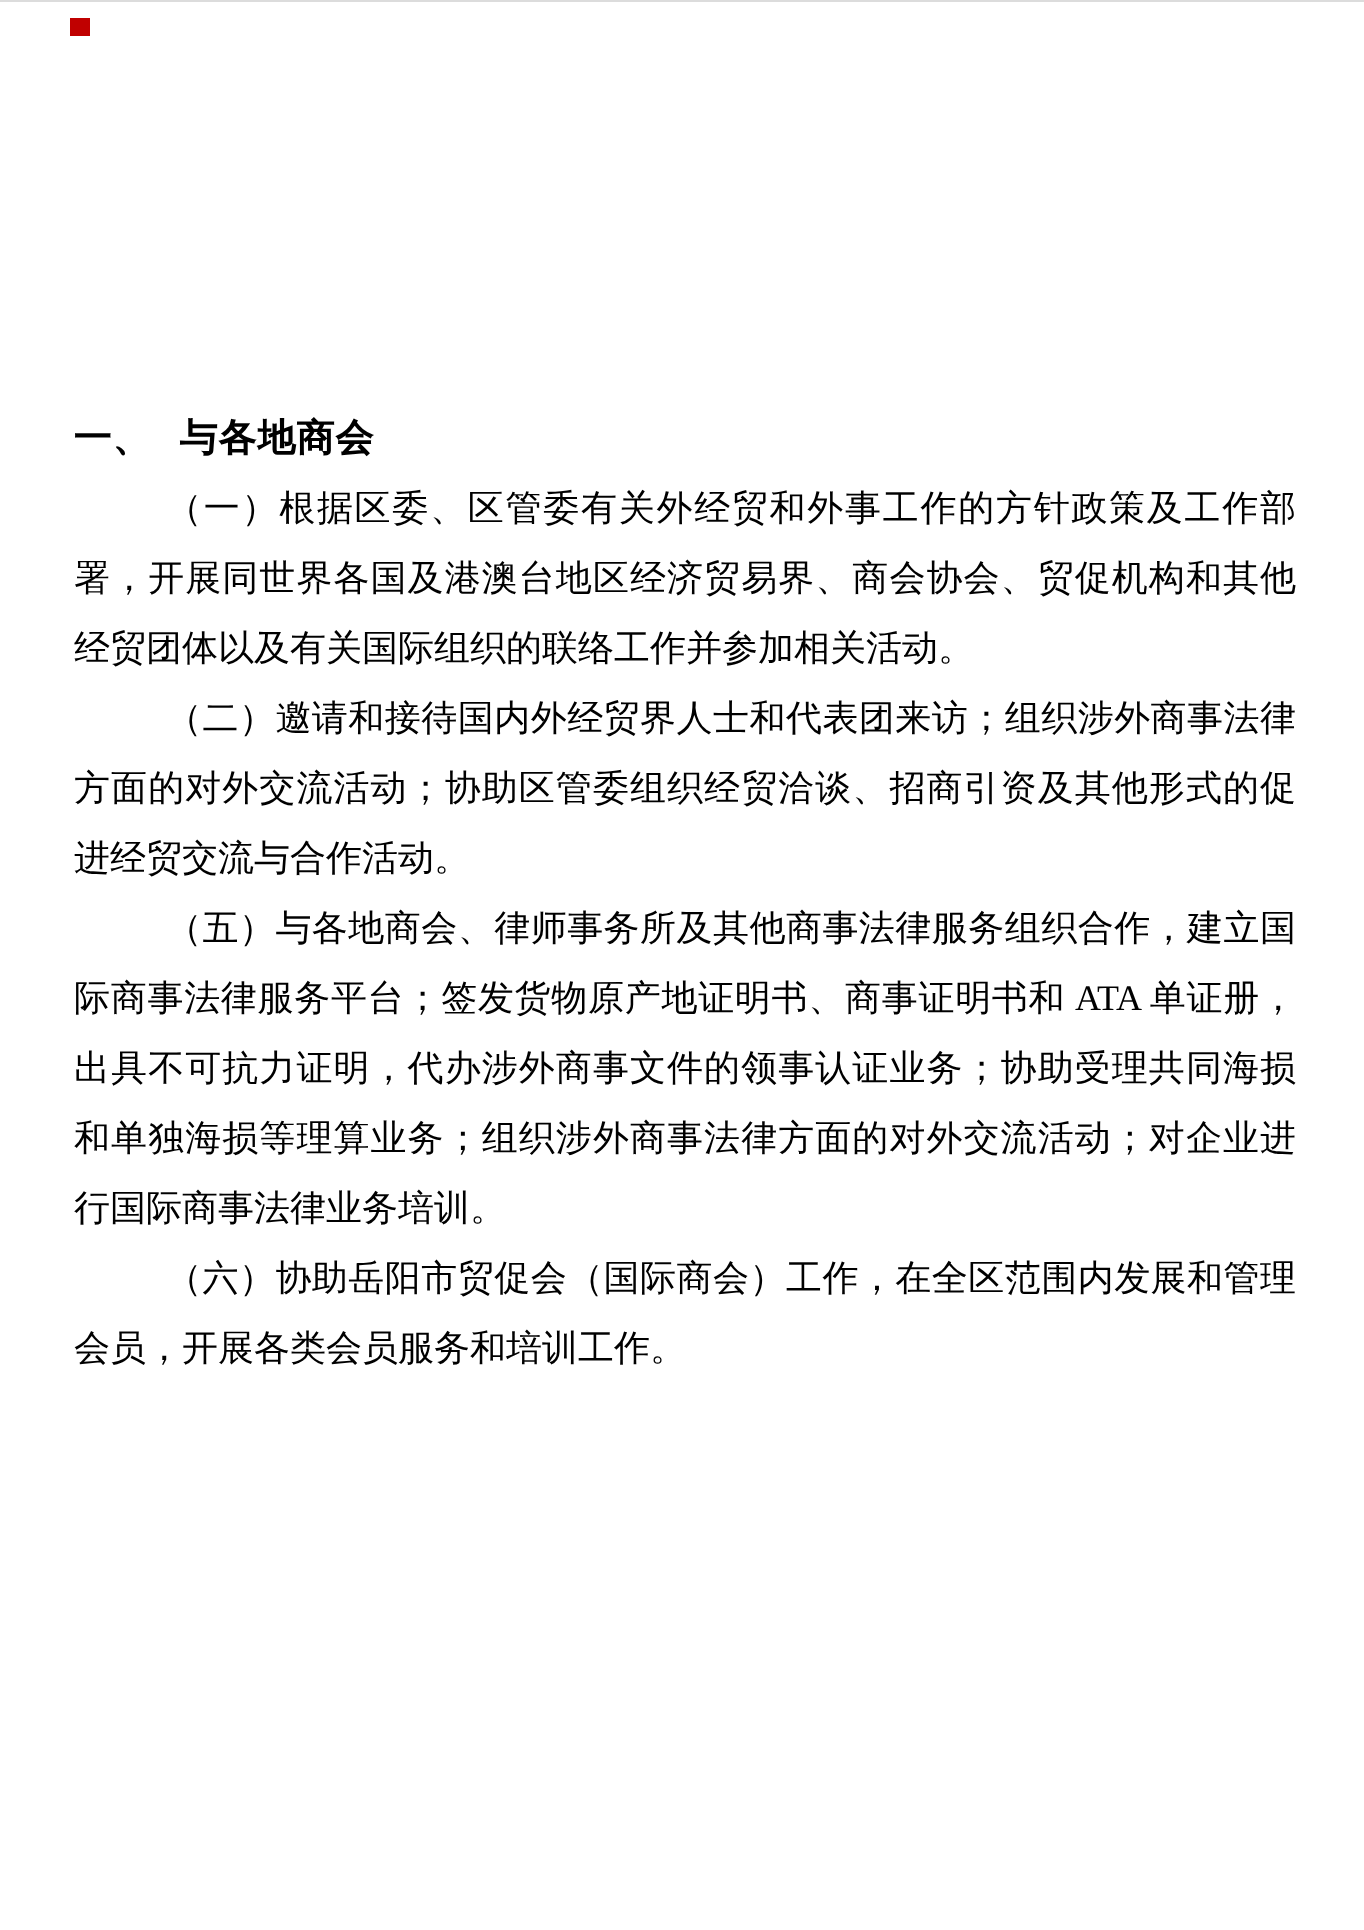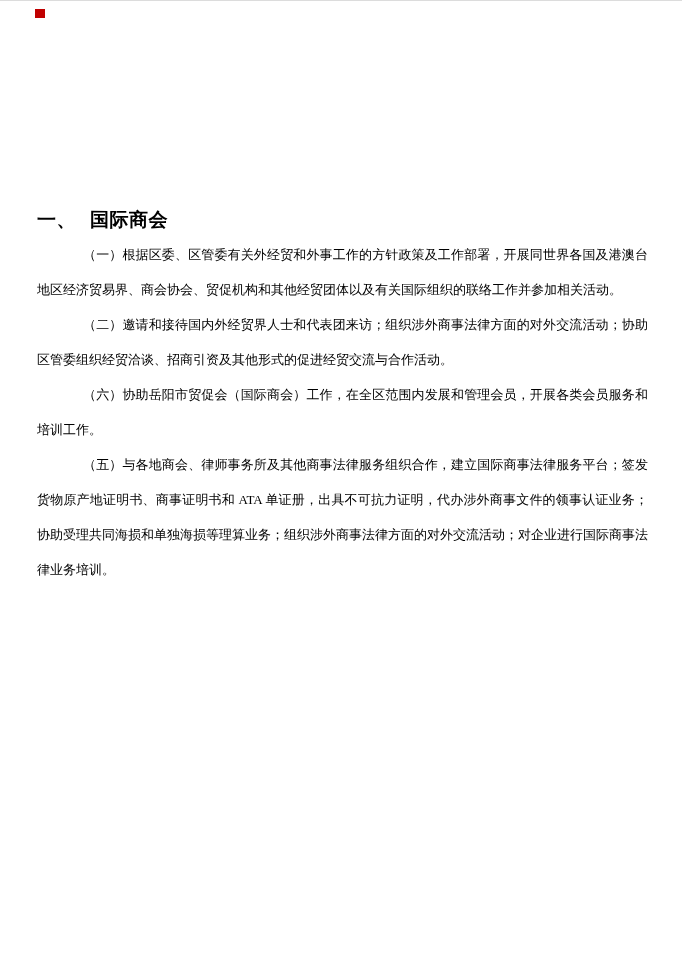--- a/index.html
+++ b/index.html
@@ -40,40 +40,40 @@
     color: #000000;
     letter-spacing: 0.5px;
   }
   .heading .heading-num {
     margin-right: 14px;
   }
   .para {
     margin: 0;
     padding: 0;
     font-family: "Liberation Serif", "DejaVu Serif", serif;
-    font-size: 13px;
+    font-size: 18px;
     line-height: 35px;
     color: #000000;
     text-align: justify;
     text-justify: inter-ideograph;
     text-indent: 46px;
     word-break: break-all;
   }
 </style>
 </head>
 <body>
 
 <div class="page">
 
   <div class="red-mark"></div>
 
   <div class="content">
 
-    <h1 class="heading"><span class="heading-num">一、</span><span>国际商会</span></h1>
+    <h1 class="heading"><span class="heading-num">一、</span><span>与各地商会</span></h1>
 
     <p class="para">（一）根据区委、区管委有关外经贸和外事工作的方针政策及工作部署，开展同世界各国及港澳台地区经济贸易界、商会协会、贸促机构和其他经贸团体以及有关国际组织的联络工作并参加相关活动。</p>
     <p class="para">（二）邀请和接待国内外经贸界人士和代表团来访；组织涉外商事法律方面的对外交流活动；协助区管委组织经贸洽谈、招商引资及其他形式的促进经贸交流与合作活动。</p>
+    <p class="para">（五）与各地商会、律师事务所及其他商事法律服务组织合作，建立国际商事法律服务平台；签发货物原产地证明书、商事证明书和 ATA 单证册，出具不可抗力证明，代办涉外商事文件的领事认证业务；协助受理共同海损和单独海损等理算业务；组织涉外商事法律方面的对外交流活动；对企业进行国际商事法律业务培训。</p>
     <p class="para">（六）协助岳阳市贸促会（国际商会）工作，在全区范围内发展和管理会员，开展各类会员服务和培训工作。</p>
-    <p class="para">（五）与各地商会、律师事务所及其他商事法律服务组织合作，建立国际商事法律服务平台；签发货物原产地证明书、商事证明书和 ATA 单证册，出具不可抗力证明，代办涉外商事文件的领事认证业务；协助受理共同海损和单独海损等理算业务；组织涉外商事法律方面的对外交流活动；对企业进行国际商事法律业务培训。</p>
 
   </div>
 
 </div>
 
 </body></html>

